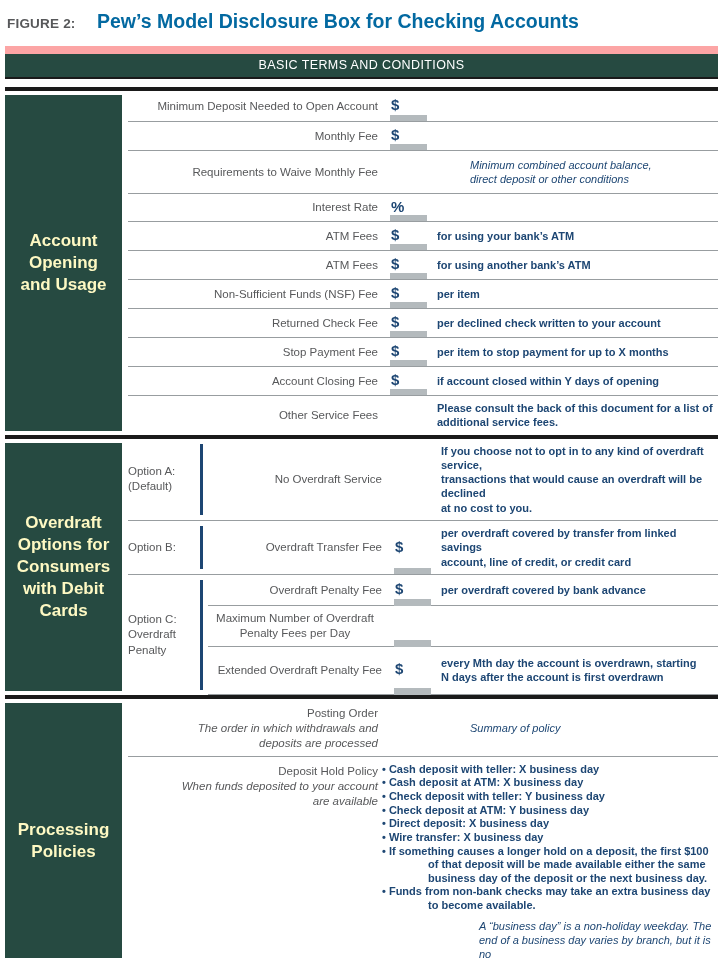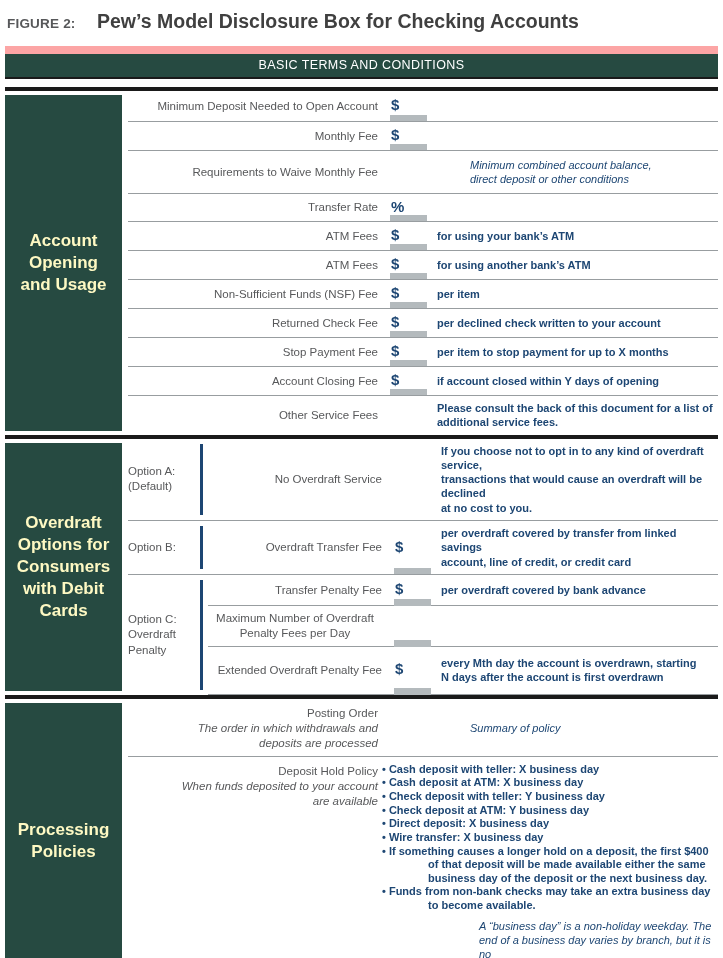--- a/index.html
+++ b/index.html
@@ -3,21 +3,21 @@
 <meta charset="utf-8">
 <style>
   html,body{margin:0;padding:0;background:#ffffff;}
   .page{
     width:723px;height:958px;background:#ffffff;overflow:hidden;
     font-family:"Liberation Sans",sans-serif;position:relative;box-sizing:border-box;
   }
   
   .fig-head{display:flex;align-items:baseline;padding:10px 0 0 7px;height:44px;box-sizing:border-box;}
   .fig-label{font-size:13.5px;font-weight:bold;color:#57585a;width:90px;letter-spacing:.2px;}
-  .fig-title{font-size:19.5px;font-weight:bold;color:#404040;}
+  .fig-title{font-size:19.5px;font-weight:bold;color:#0369a1;}
   
   .banner{
     margin:2px 5px 0 5px;background:#264a41;color:#ffffff;text-align:center;
     font-size:12.5px;letter-spacing:.4px;padding:4px 0 5px 0;
     border-top:8px solid #fca5a5;border-bottom:2px solid #1a1a1a;
   }
   
   .tbl{margin:8px 5px 0 5px;border-top:4px solid #1a1a1a;border-bottom:4px solid #1a1a1a;}
   .section{display:flex;border-top:4px solid #1a1a1a;}
   .section:first-child{border-top:none;}
@@ -98,21 +98,21 @@
               <span class="sym">$</span>
               <div class="blank"></div>
             </div>
           </div>
           <div class="row">
             <div class="label-col"><div class="lab">Requirements to Waive Monthly Fee</div></div>
             <div class="desc note no-sym">Minimum combined account balance,
 direct deposit or other conditions</div>
           </div>
           <div class="row">
-            <div class="label-col"><div class="lab">Transfer Rate</div></div>
+            <div class="label-col"><div class="lab">Interest Rate</div></div>
             <div class="sym-col">
               <span class="sym">%</span>
               <div class="blank"></div>
             </div>
           </div>
           <div class="row">
             <div class="label-col"><div class="lab">ATM Fees</div></div>
             <div class="sym-col">
               <span class="sym">$</span>
               <div class="blank"></div>
@@ -193,21 +193,21 @@
             <div class="desc">per overdraft covered by transfer from linked savings
 account, line of credit, or credit card</div>
           </div>
           <div class="row opt-row">
             <div class="opt-col">Option C:
 Overdraft
 Penalty</div>
             <div class="opt-bar"></div>
             <div class="group-stack">
               <div class="row">
-                <div class="label-col narrow"><div class="lab">Transfer Penalty Fee</div></div>
+                <div class="label-col narrow"><div class="lab">Overdraft Penalty Fee</div></div>
                 <div class="sym-col">
                   <span class="sym">$</span>
                   <div class="blank"></div>
                 </div>
                 <div class="desc">per overdraft covered by bank advance</div>
               </div>
               <div class="row">
                 <div class="label-col narrow center"><div class="lab">Maximum Number of Overdraft
 Penalty Fees per Day</div></div>
                 <div class="sym-col">
@@ -240,21 +240,21 @@
             <div class="label-col"><div class="lab">Deposit Hold Policy</div><div class="lab-sub">When funds deposited to your account
 are available</div></div>
             <div class="bullets-wrap">
               <ul class="bullets">
                 <li class="bullet">Cash deposit with teller: X business day</li>
                 <li class="bullet">Cash deposit at ATM: X business day</li>
                 <li class="bullet">Check deposit with teller: Y business day</li>
                 <li class="bullet">Check deposit at ATM: Y business day</li>
                 <li class="bullet">Direct deposit: X business day</li>
                 <li class="bullet">Wire transfer: X business day</li>
-                <li class="bullet">If something causes a longer hold on a deposit, the first $400 of that deposit will be made available either the same business day of the deposit or the next business day.</li>
+                <li class="bullet">If something causes a longer hold on a deposit, the first $100 of that deposit will be made available either the same business day of the deposit or the next business day.</li>
                 <li class="bullet">Funds from non-bank checks may take an extra business day to become available.</li>
               </ul>
               <div class="footnote">A “business day” is a non-holiday weekday. The
 end of a business day varies by branch, but it is no
 earlier than T p.m.</div>
             </div>
           </div>
         </div>
       </div>
     </div>

